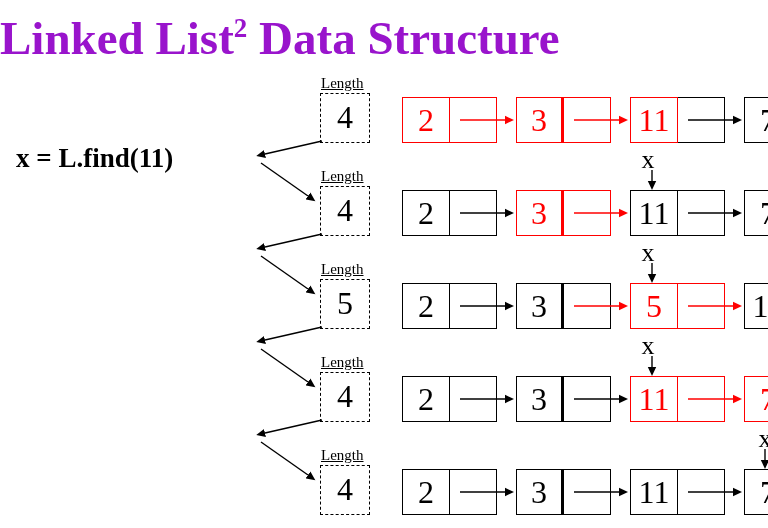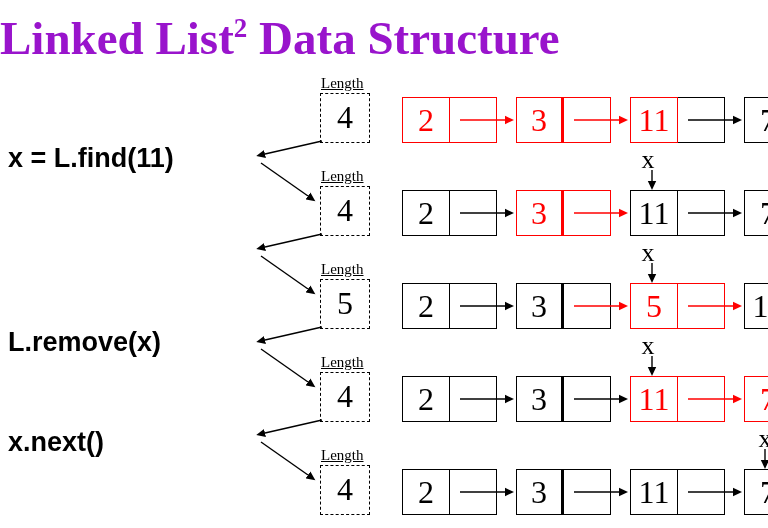--- a/index.html
+++ b/index.html
@@ -13,22 +13,22 @@
     position:relative; width:768px; height:528px;
     background:var(--background,#fff); overflow:hidden;
     font-family:"Liberation Serif","DejaVu Serif",serif;
   }
   .title {
     position:absolute; top:2px; left:0; width:100%; text-align:left;
     font-size:47px; line-height:52px; color:var(--title,#9914cc); white-space:nowrap;font-weight:bold;
   }
   .title sup { font-size:27px; }
   .op {
-    position:absolute; left:8px;
-    font-family:Liberation Sans, sans-serif;
+    position:absolute; left:16px;
+    font-family:Liberation Serif, serif;
     font-weight:bold; font-size:27px; line-height:30px;
     color:var(--ink,#000); white-space:pre;
   }
   .row { position:absolute; left:0; width:768px; height:56px; }
   .len-label {
     position:absolute; left:321px; top:-18px; font-size:15px; line-height:16px;
     text-decoration:underline; color:var(--ink,#000);
   }
   .len-box {
     position:absolute; left:320px; top:0; width:50px; height:50px;
@@ -53,22 +53,20 @@
   .mf-r { fill:var(--highlight,#f00); }
 </style>
 </head>
 <body>
 
 <div class="stage">
 
   <div class="title"><span>Linked List</span><sup>2</sup><span> Data Structure</span></div>
 
   <div class="op" style="top:143px">x = L.find(11)</div>
-  <div class="op" style="top:327px">L.remove(x)</div>
-  <div class="op" style="top:427px">x.next()</div>
 
   <div class="row" style="top:93px">
     <div class="len-label">Length</div>
     <div class="len-box"><span>4</span></div>
     <div class="node" style="left:402px">
       <div class="cell data c-red"><span>2</span></div>
       <div class="cell ptr c-red"></div>
     </div>
     <div class="node" style="left:516px">
       <div class="cell data thick c-red"><span>3</span></div>

